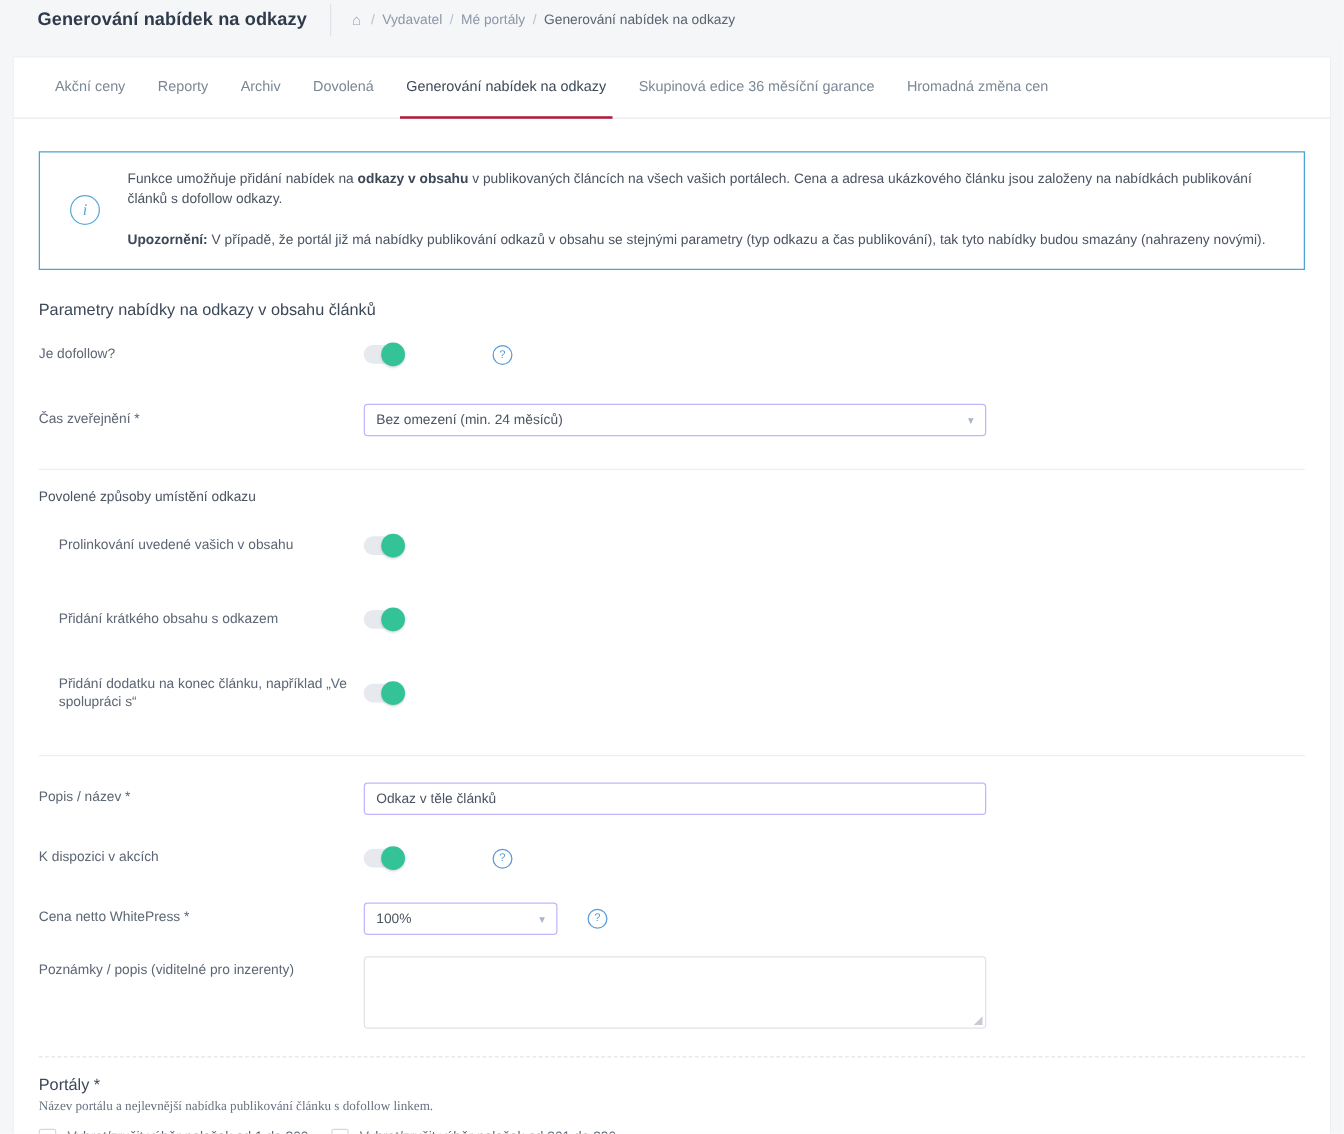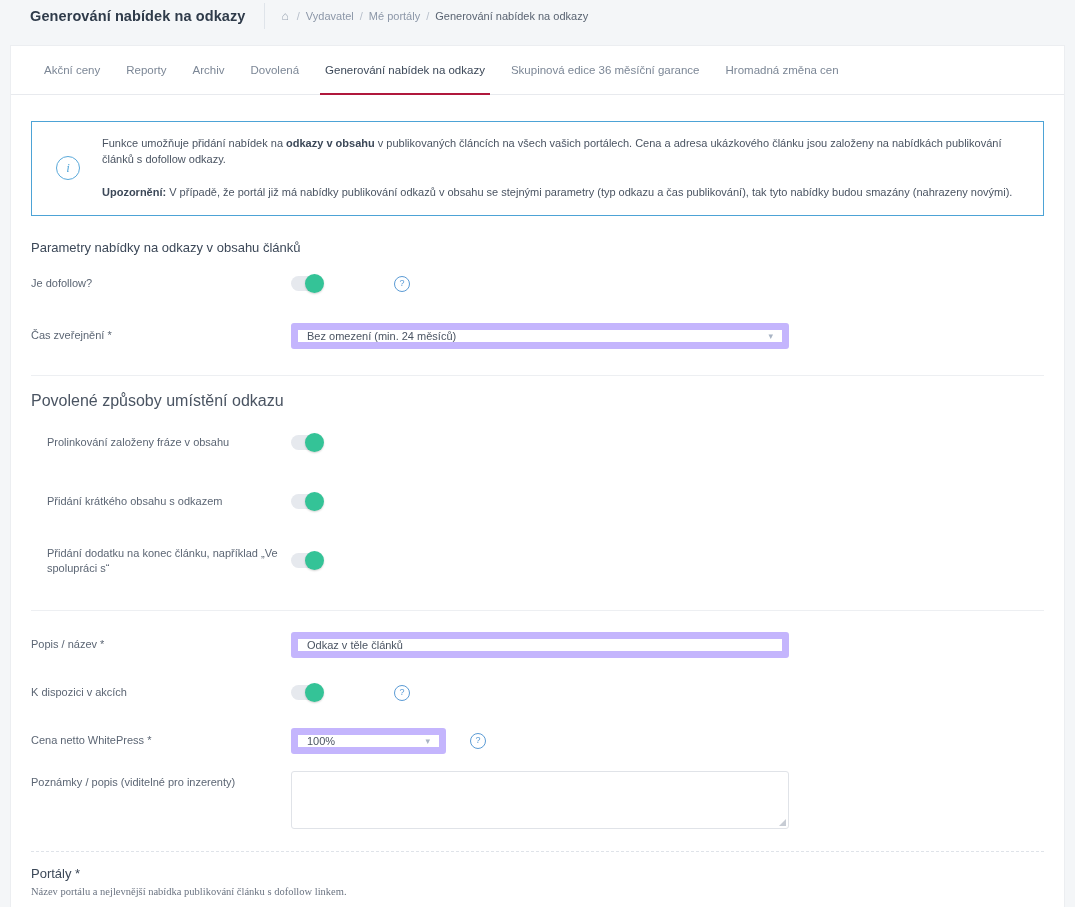--- a/index.html
+++ b/index.html
@@ -118,21 +118,21 @@
   .alert-text b { font-weight: bold; color: #3c4858; }
 
   
   .section-title {
     font-size: 13px;
     color: #3c4858;
     margin: 24px 0 0 0;
     font-weight: normal;
   }
   .sub-title {
-    font-size: 16px;
+    font-size: 11px;
     color: #4a5462;
     margin: 0;
   }
 
   .row {
     display: flex;
     align-items: center;
     min-height: 34px;
   }
   .row .label {
@@ -176,21 +176,21 @@
     justify-content: center;
     margin-left: 71px;
     cursor: pointer;
     flex: 0 0 14px;
   }
   .help.near { margin-left: 24px; }
 
   
   .select, .textinput {
     height: 26px;
-    border: 7px solid #c4b5fd;
+    border: 1px solid #c4b5fd;
     border-radius: 3px;
     background: #fff;
     font-size: 11px;
     color: #4a5462;
     display: flex;
     align-items: center;
     padding: 0 9px;
     box-sizing: border-box;
     cursor: pointer;
   }
@@ -304,21 +304,21 @@
             <span class="chev">▾</span>
           </div>
         </div>
       </div>
 
       <div class="divider" style="margin-top:22px;"></div>
 
       <div class="sub-title" style="margin-top:16px;">Povolené způsoby umístění odkazu</div>
 
       <div class="row" style="margin-top:16px;">
-        <div class="label indent">Prolinkování založeny fráze v obsahu</div>
+        <div class="label indent">Prolinkování uvedené vašich v obsahu</div>
         <div class="control">
           <div class="toggle">
               <span class="knob"></span>
             </div>
         </div>
       </div>
 
       <div class="row" style="margin-top:25px;">
         <div class="label indent">Přidání krátkého obsahu s odkazem</div>
         <div class="control">

